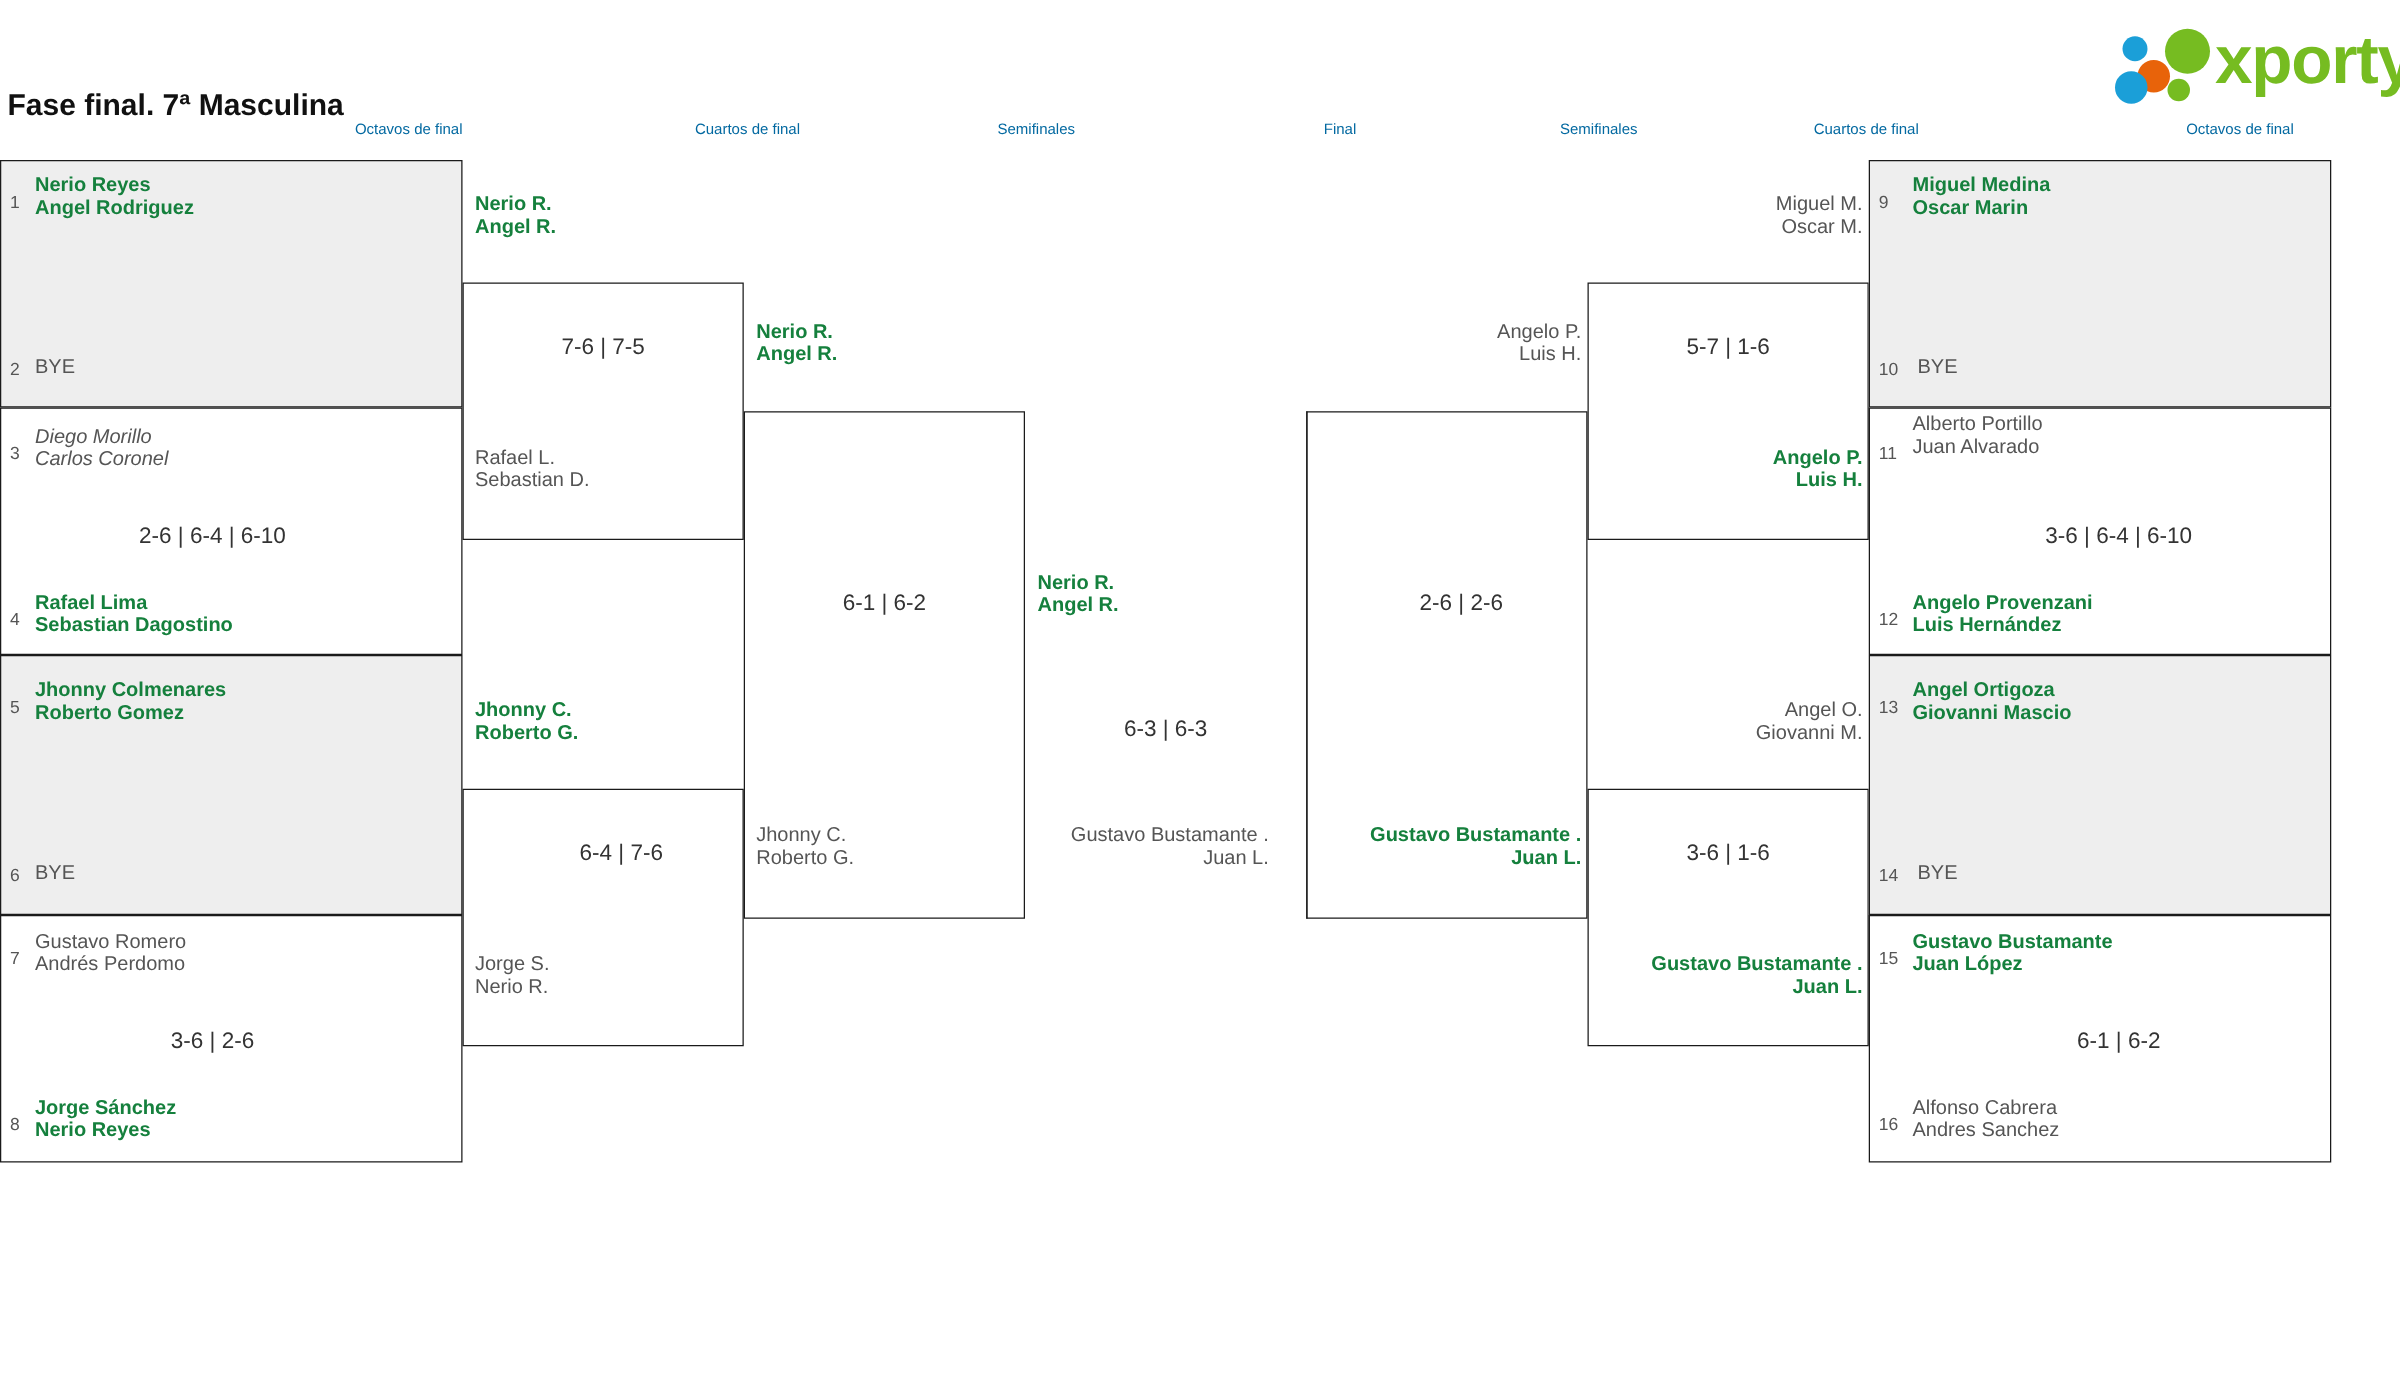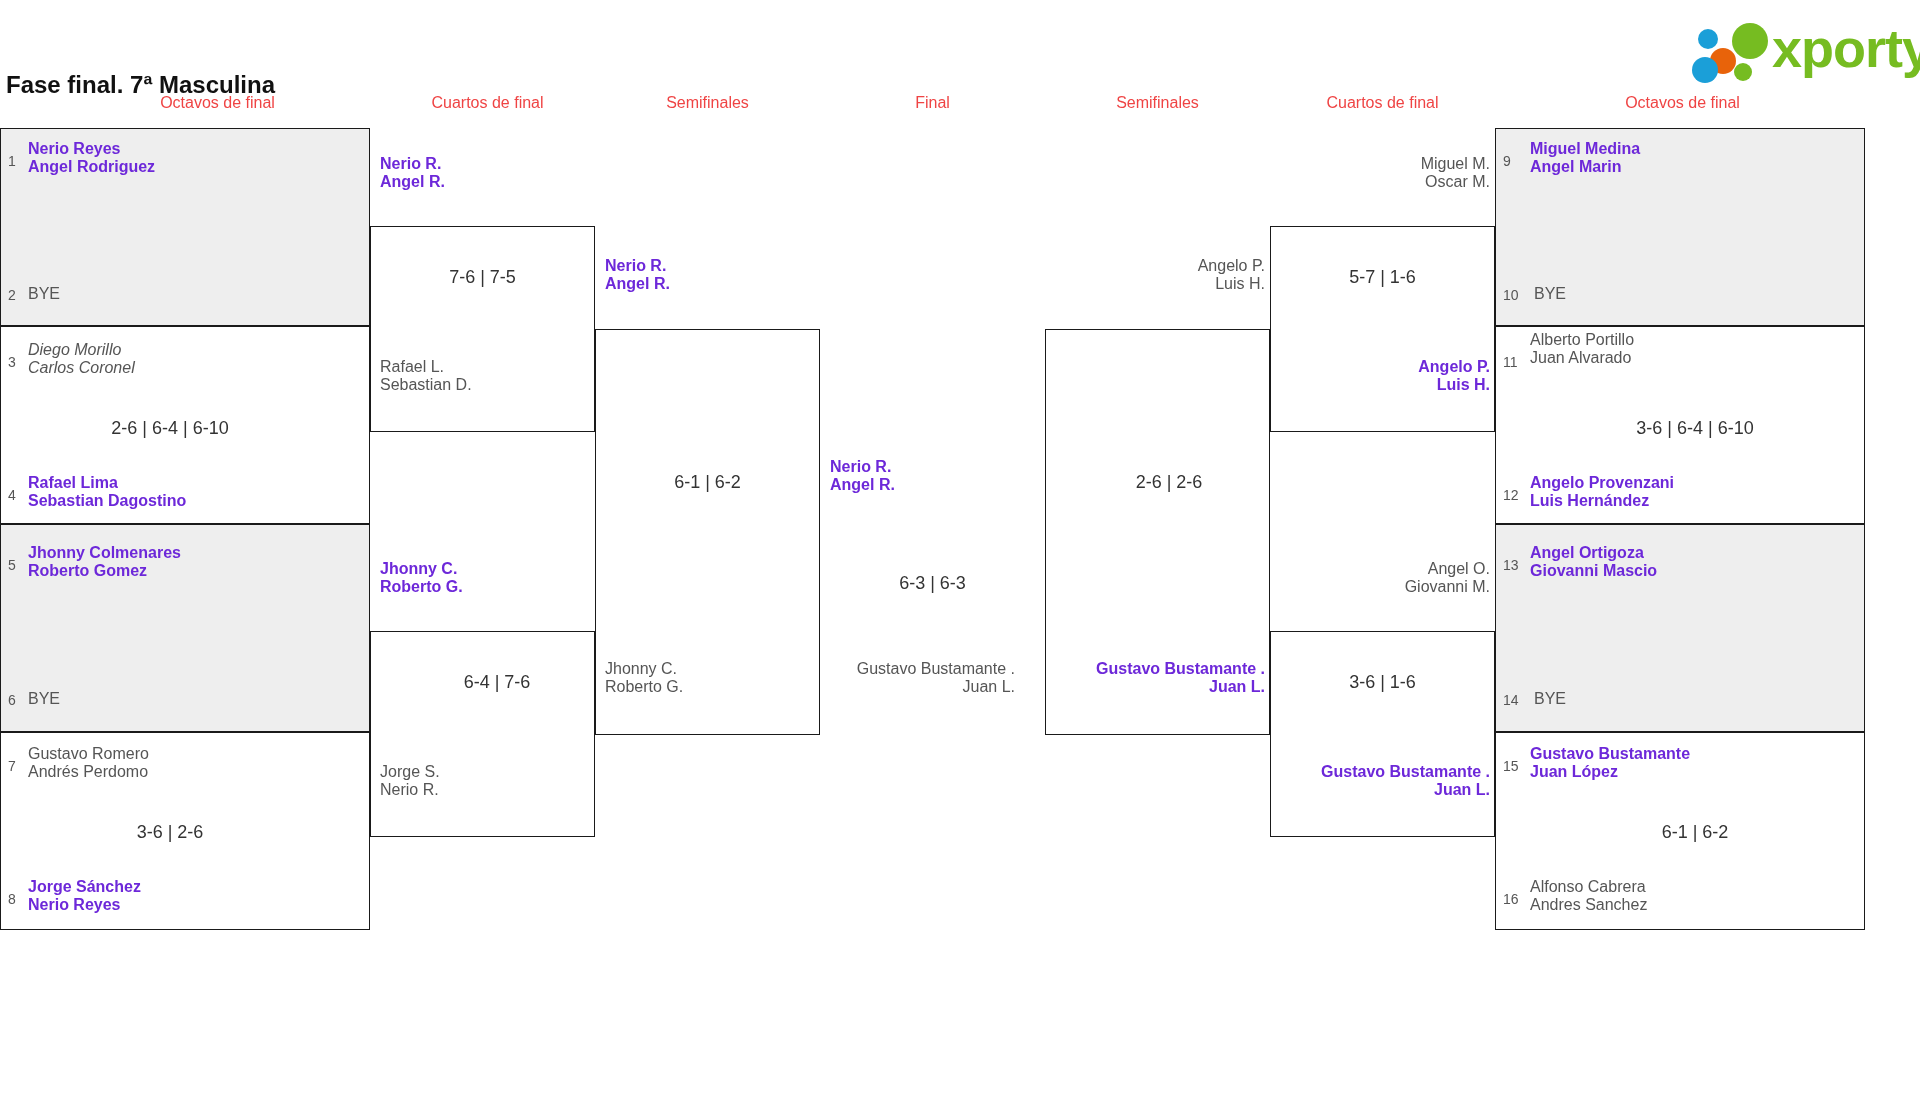--- a/index.html
+++ b/index.html
@@ -51,32 +51,32 @@
     line-height: 62px;
     font-weight: bold;
     color: #76bc21;
     letter-spacing: -1px;
   }
 
   
   .round-header {
     position: absolute;
     top: 93px;
-    font-size: 16px;
+    font-size: 12px;
     line-height: 20px;
-    color: #ef4444;
-    text-align: center;
+    color: #0369a1;
+    text-align: right;
     white-space: nowrap;
   }
   .player {
     position: absolute;
     box-sizing: border-box;
   }
   .player .nm { display: block; }
-  .winner .nm { font-weight: bold; color: #6d28d9; }
+  .winner .nm { font-weight: bold; color: #15803d; }
   .loser  .nm { font-weight: normal; color: #555555; }
   .seed {
     position: absolute;
     font-size: 14px;
     color: #555555;
     font-weight: normal;
   }
   .score {
     position: absolute;
     font-size: 18px;
@@ -240,21 +240,21 @@
 <div class="score" style="left:1270px; top:672px; width:225px; text-align:center;">3-6 | 1-6</div>
 <div class="player winner ralign" style="left:1275px; top:763px; width:215px;">
   <span class="nm">Gustavo Bustamante .</span>
   <span class="nm">Juan L.</span>
 </div>
 
 <div class="box shade" style="left:1495px; top:128px; width:370px; height:198px;"></div>
 <div class="seed" style="left:1503px; top:153px;">9</div>
 <div class="player winner" style="left:1530px; top:140px;">
   <span class="nm">Miguel Medina</span>
-  <span class="nm">Angel Marin</span>
+  <span class="nm">Oscar Marin</span>
 </div>
 <div class="seed" style="left:1503px; top:287px;">10</div>
 <div class="player loser" style="left:1534px; top:285px;">
   <span class="nm">BYE</span>
   <span class="nm"></span>
 </div>
 
 <div class="box" style="left:1495px; top:326px; width:370px; height:198px;"></div>
 <div class="seed" style="left:1503px; top:354px;">11</div>
 <div class="player loser" style="left:1530px; top:331px;">

